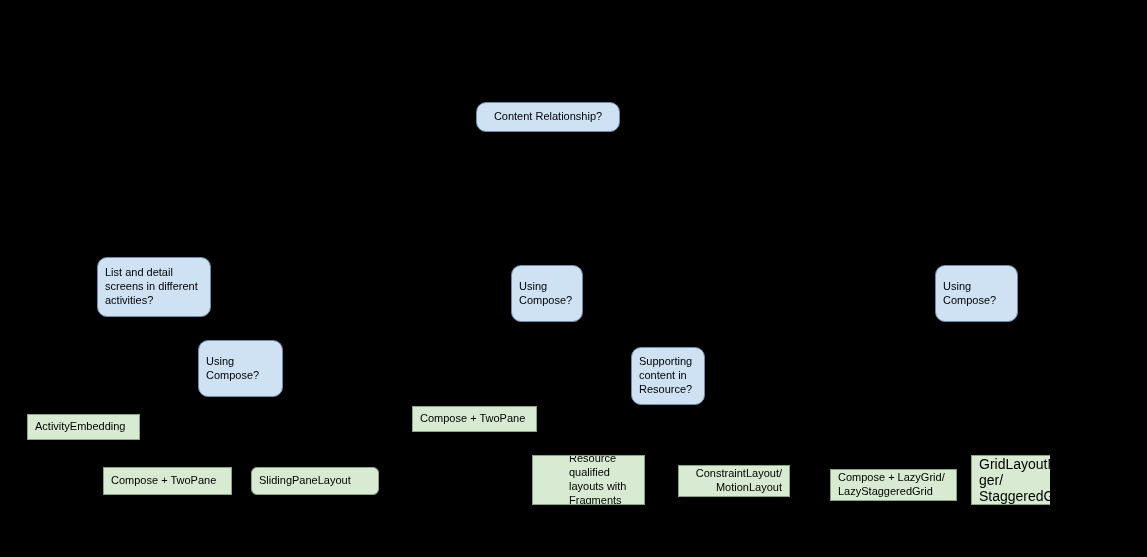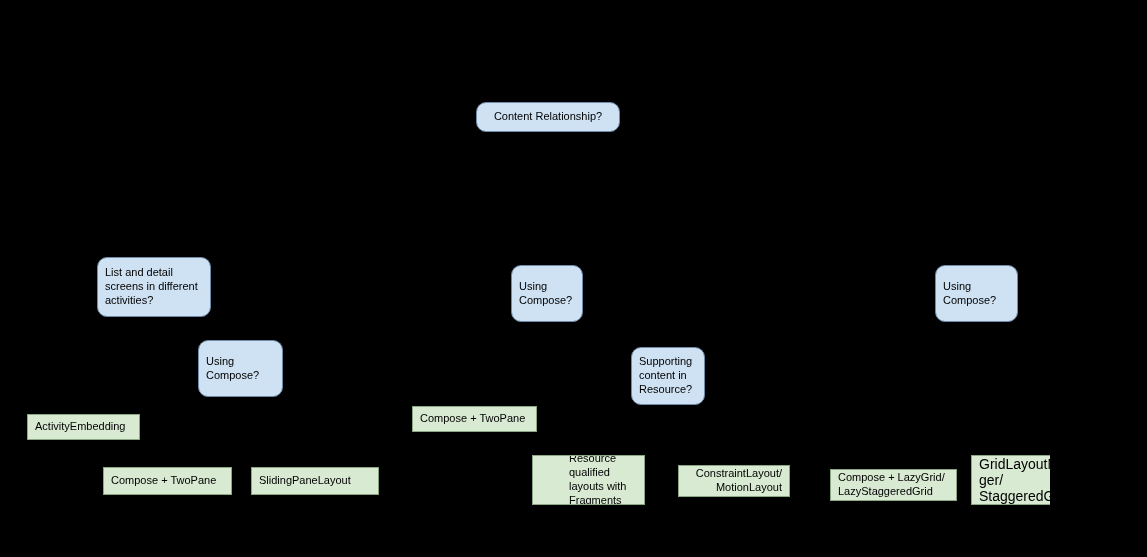--- a/index.html
+++ b/index.html
@@ -69,21 +69,21 @@
     </div>
     <div class="node answer" style="left: 27px; top: 402px; width: 113px; height: 26px; margin-top: 12px;">
       <span>ActivityEmbedding</span>
     </div>
     <div class="node answer" style="left: 412px; top: 406px; width: 125px; height: 26px;">
       <span>Compose + TwoPane</span>
     </div>
     <div class="node answer" style="left: 103px; top: 467px; width: 129px; height: 28px;">
       <span>Compose + TwoPane</span>
     </div>
-    <div class="node answer" style="left: 251px; top: 467px; width: 128px; height: 28px;">
+    <div class="node answer" style="left: 251px; top: 467px; width: 128px; height: 28px; border-radius: 6px;">
       <span>SlidingPaneLayout</span>
     </div>
     <div class="node answer" style="left: 532px; top: 455px; width: 113px; height: 50px; padding-left: 36px;">
       <span>Resource qualified layouts with Fragments</span>
     </div>
     <div class="node answer" style="left: 678px; top: 465px; width: 112px; height: 32px; text-align: right;">
       <span>ConstraintLayout/​MotionLayout</span>
     </div>
     <div class="node answer" style="left: 830px; top: 469px; width: 127px; height: 32px;">
       <span>Compose + LazyGrid/​LazyStaggeredGrid</span>

